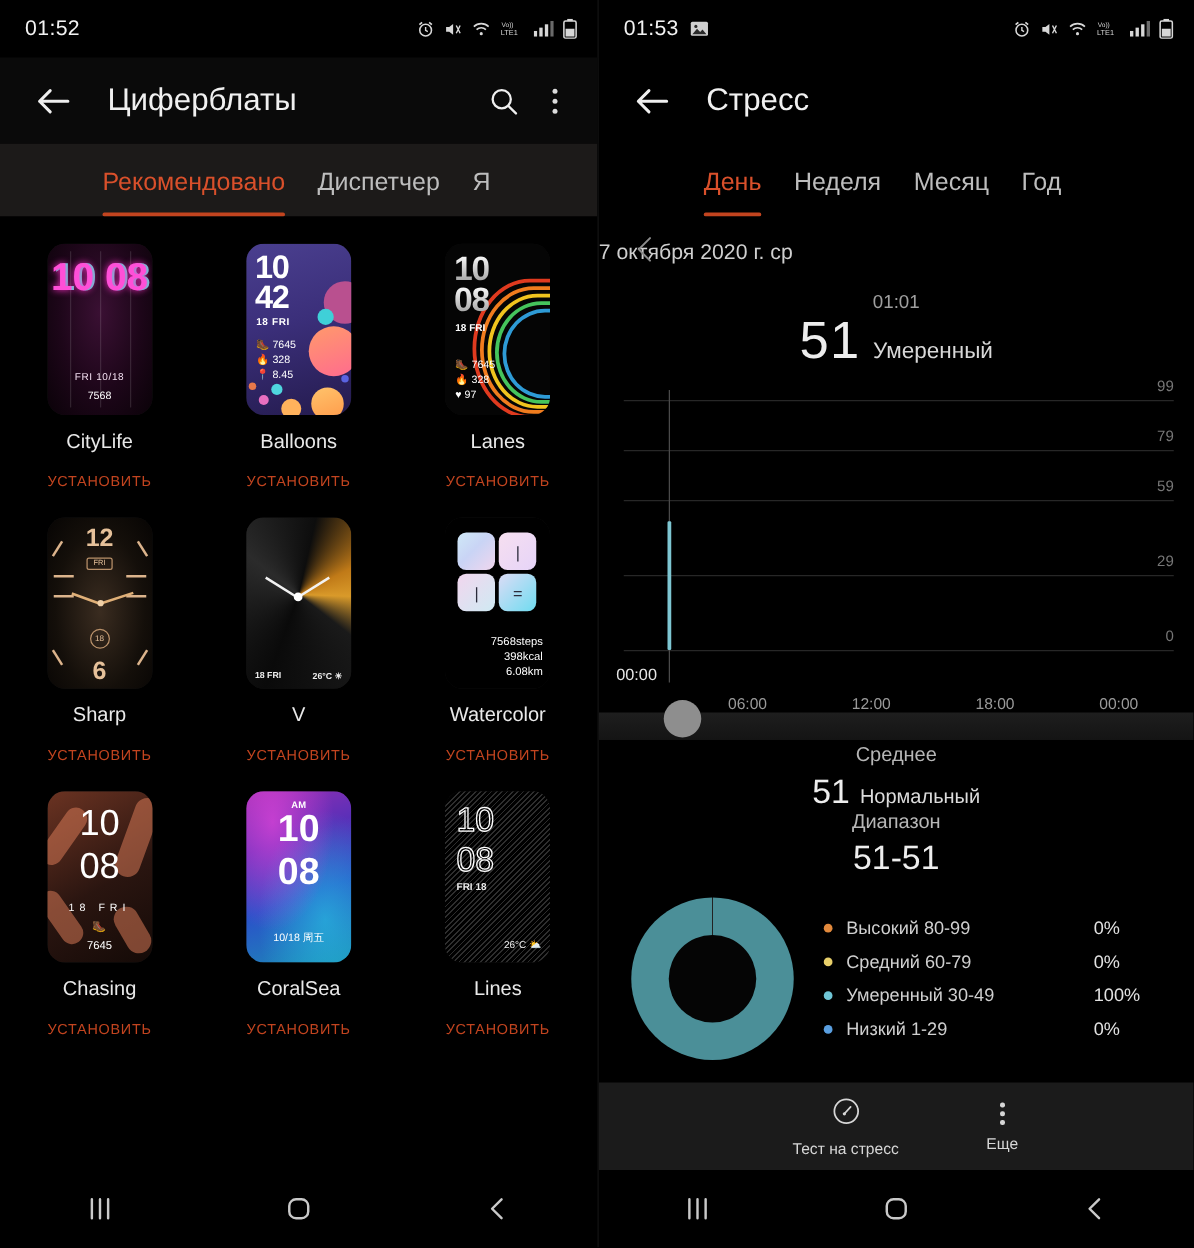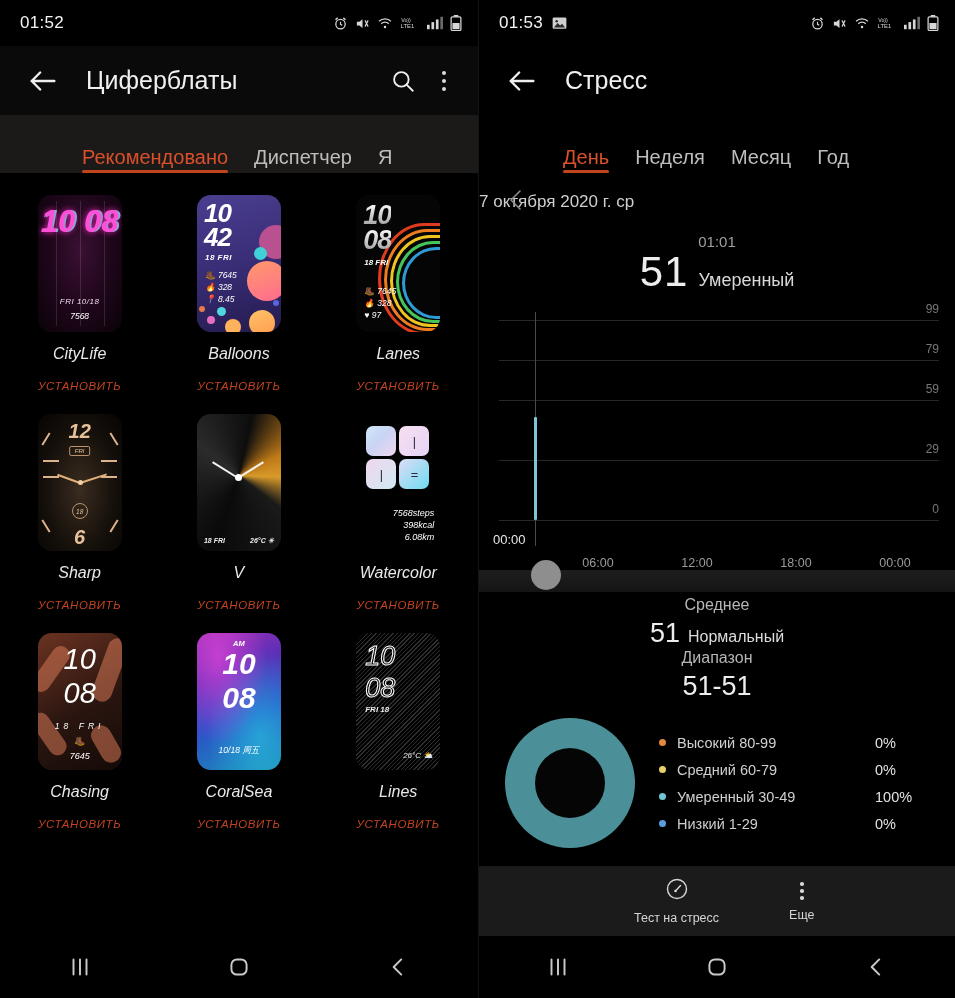--- a/index.html
+++ b/index.html
@@ -35,30 +35,30 @@
   .back-arrow{ width:34px; height:34px; flex:0 0 auto; cursor:pointer; }
   .appbar-title{ font-size:25px; color:#f0f0f0; margin-left:26px; font-weight:400; }
   .appbar-spacer{ flex:1; }
   .icon-btn{ width:34px; height:34px; display:flex; align-items:center; justify-content:center; cursor:pointer; }
   .kebab{ width:24px; height:34px; display:flex; flex-direction:column; align-items:center; justify-content:center; gap:4px; cursor:pointer; margin-left:12px; }
   .kebab i{ width:4px; height:4px; border-radius:50%; background:#dcdcdc; display:block; }
 
   
   .tabbar{ display:flex; align-items:flex-end; height:58px; padding:0 0 0 82px; background:#1c1a19; }
   .tabbar.dark{ background:#000; padding-left:0; justify-content:flex-start; }
-  .tab{ position:relative; font-size:20px; color:#bdbdbd; padding:0 0 4px 0; margin-right:26px; cursor:pointer; white-space:nowrap; }
+  .tab{ position:relative; font-size:20px; color:#bdbdbd; padding:0 0 15px 0; margin-right:26px; cursor:pointer; white-space:nowrap; }
   .tab.active{ color:#d9502b; }
   .tab.active::after{
     content:""; position:absolute; left:0; right:0; bottom:0; height:3px;
     background:#c2441f; border-radius:2px;
   }
   .tabbar.dark{ padding-left:84px; }
 
   
-  .grid{ padding:22px 0 0 0;font-style:italic; }
+  .grid{ padding:22px 0 0 0; }
   .grow{ display:flex; }
   .cell{ width:159.3px; display:flex; flex-direction:column; align-items:center; margin-bottom:22px; }
   .face{
     width:84px; height:137px; border-radius:14px; overflow:hidden; position:relative;
     background:#111; cursor:pointer;
   }
   .face-name{ font-size:16px; color:#e9e9e9; margin-top:13px; }
   .install{ font-size:11.5px; color:#c2441f; letter-spacing:.6px; margin-top:17px; cursor:pointer; }
 
   .f-inner{ position:absolute; inset:0; }

